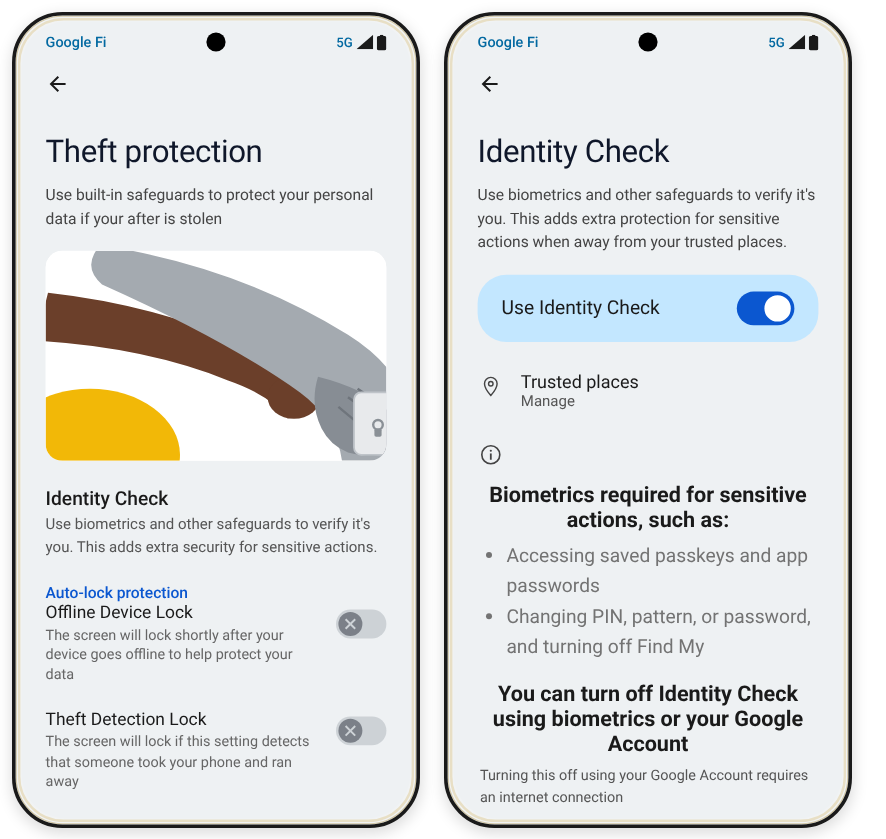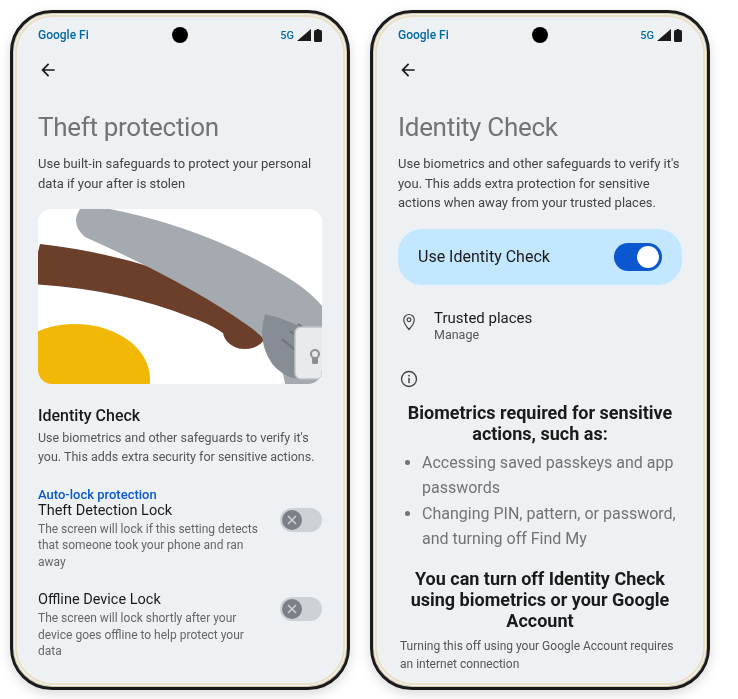--- a/index.html
+++ b/index.html
@@ -63,21 +63,21 @@
     .back-btn {
       width: 28px; height: 28px;
       display: flex; align-items: center; justify-content: center;
       cursor: pointer;
       color: #1a1a1a;
     }
     .content { padding: 24px 20px 0; }
     .page-title {
       font-size: 26px;
       font-weight: 400;
-      color: #737373;
+      color: #0f172a;
       margin-bottom: 12px;
       letter-spacing: -0.3px;
     }
     .page-subtitle {
       font-size: 13px;
       color: #444;
       line-height: 1.5;
       margin-bottom: 16px;
     }
     .illustration {
@@ -275,36 +275,36 @@
         </svg>
       </div>
 
       <div class="section-title">Identity Check</div>
       <p class="section-text">Use biometrics and other safeguards to verify it's you. This adds extra security for sensitive actions.</p>
 
       <span class="link-text">Auto-lock protection</span>
 
       <div class="toggle-row">
         <div class="toggle-text">
-          <div class="toggle-label">Theft Detection Lock</div>
-          <div class="toggle-desc">The screen will lock if this setting detects that someone took your phone and ran away</div>
+          <div class="toggle-label">Offline Device Lock</div>
+          <div class="toggle-desc">The screen will lock shortly after your device goes offline to help protect your data</div>
         </div>
         <div class="toggle">
           <div class="toggle-knob">
             <svg viewBox="0 0 10 10">
                 <path d="M1 1 L9 9 M9 1 L1 9" stroke="#cdd2d6" stroke-width="1.6"></path>
               </svg>
           </div>
         </div>
       </div>
 
       <div class="toggle-row">
         <div class="toggle-text">
-          <div class="toggle-label">Offline Device Lock</div>
-          <div class="toggle-desc">The screen will lock shortly after your device goes offline to help protect your data</div>
+          <div class="toggle-label">Theft Detection Lock</div>
+          <div class="toggle-desc">The screen will lock if this setting detects that someone took your phone and ran away</div>
         </div>
         <div class="toggle">
           <div class="toggle-knob">
             <svg viewBox="0 0 10 10">
                 <path d="M1 1 L9 9 M9 1 L1 9" stroke="#cdd2d6" stroke-width="1.6"></path>
               </svg>
           </div>
         </div>
       </div>
     </div>

